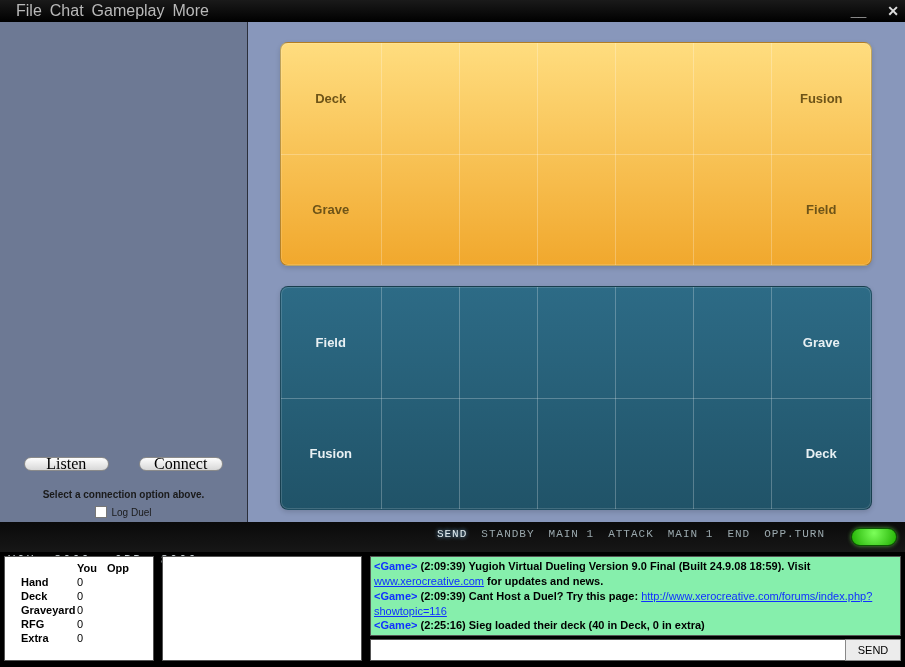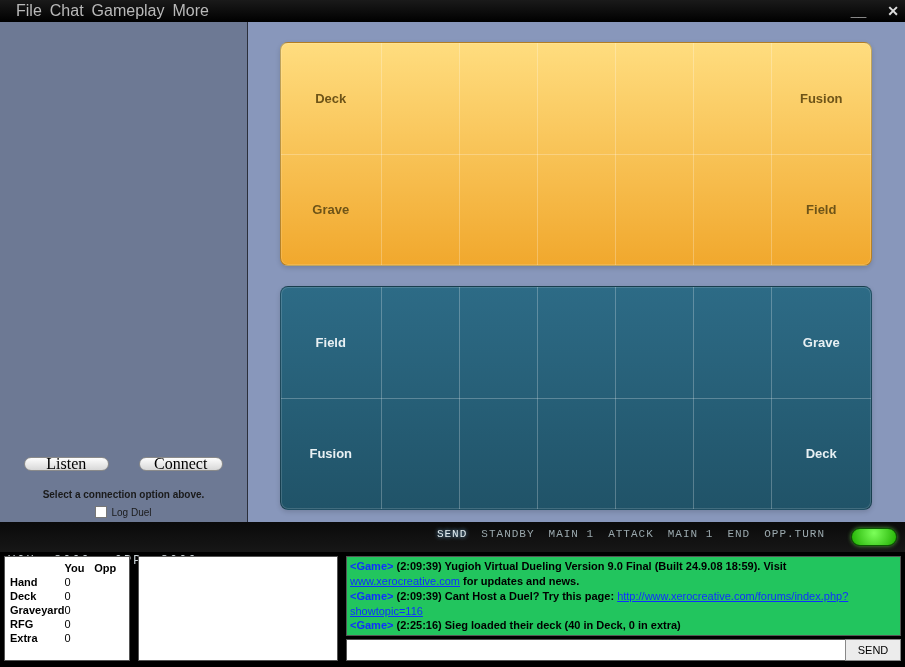--- a/index.html
+++ b/index.html
@@ -122,36 +122,36 @@
   }
   
   .bottom {
     height: 113px;
     background:#000;
     display:flex;
     padding: 4px;
     gap: 8px;
   }
   .statsbox {
-    width: 126px; background:#fff; border:1px solid #555;
-    font-size:11px; padding:4px 5px;
+    width: 150px; background:#fff; border:1px solid #555;
+    font-size:11px; padding:4px 16px;
   }
   .statsbox table { width:100%; border-collapse:collapse; font-size:11px;}
   .statsbox th { text-align:left; padding:1px 0; font-weight:bold;}
   .statsbox th.num{ width:30px; text-align:left;}
   .statsbox td{ padding:1px 0;}
   .statsbox td.num{ }
   .emptybox {
     width: 200px; background:#fff; border:1px solid #555;
   }
   .chatbox {
     flex:1; display:flex; flex-direction:column;
   }
   .chatlog {
-    flex:1; background:#22c55e; border:1px solid #555;
+    flex:1; background:#86efac; border:1px solid #555;
     font-size:11px; padding:2px 3px; overflow:hidden;
     line-height:1.35;
   }
   .chatlog .game{ color:#1030ff; font-weight:bold;}
   .chatlog a { color:#1030ff; text-decoration:underline;}
   .chatlog b{ font-weight:bold;}
   .chatinputrow {
     height:22px; display:flex; margin-top:3px;
   }
   .chatinput {

